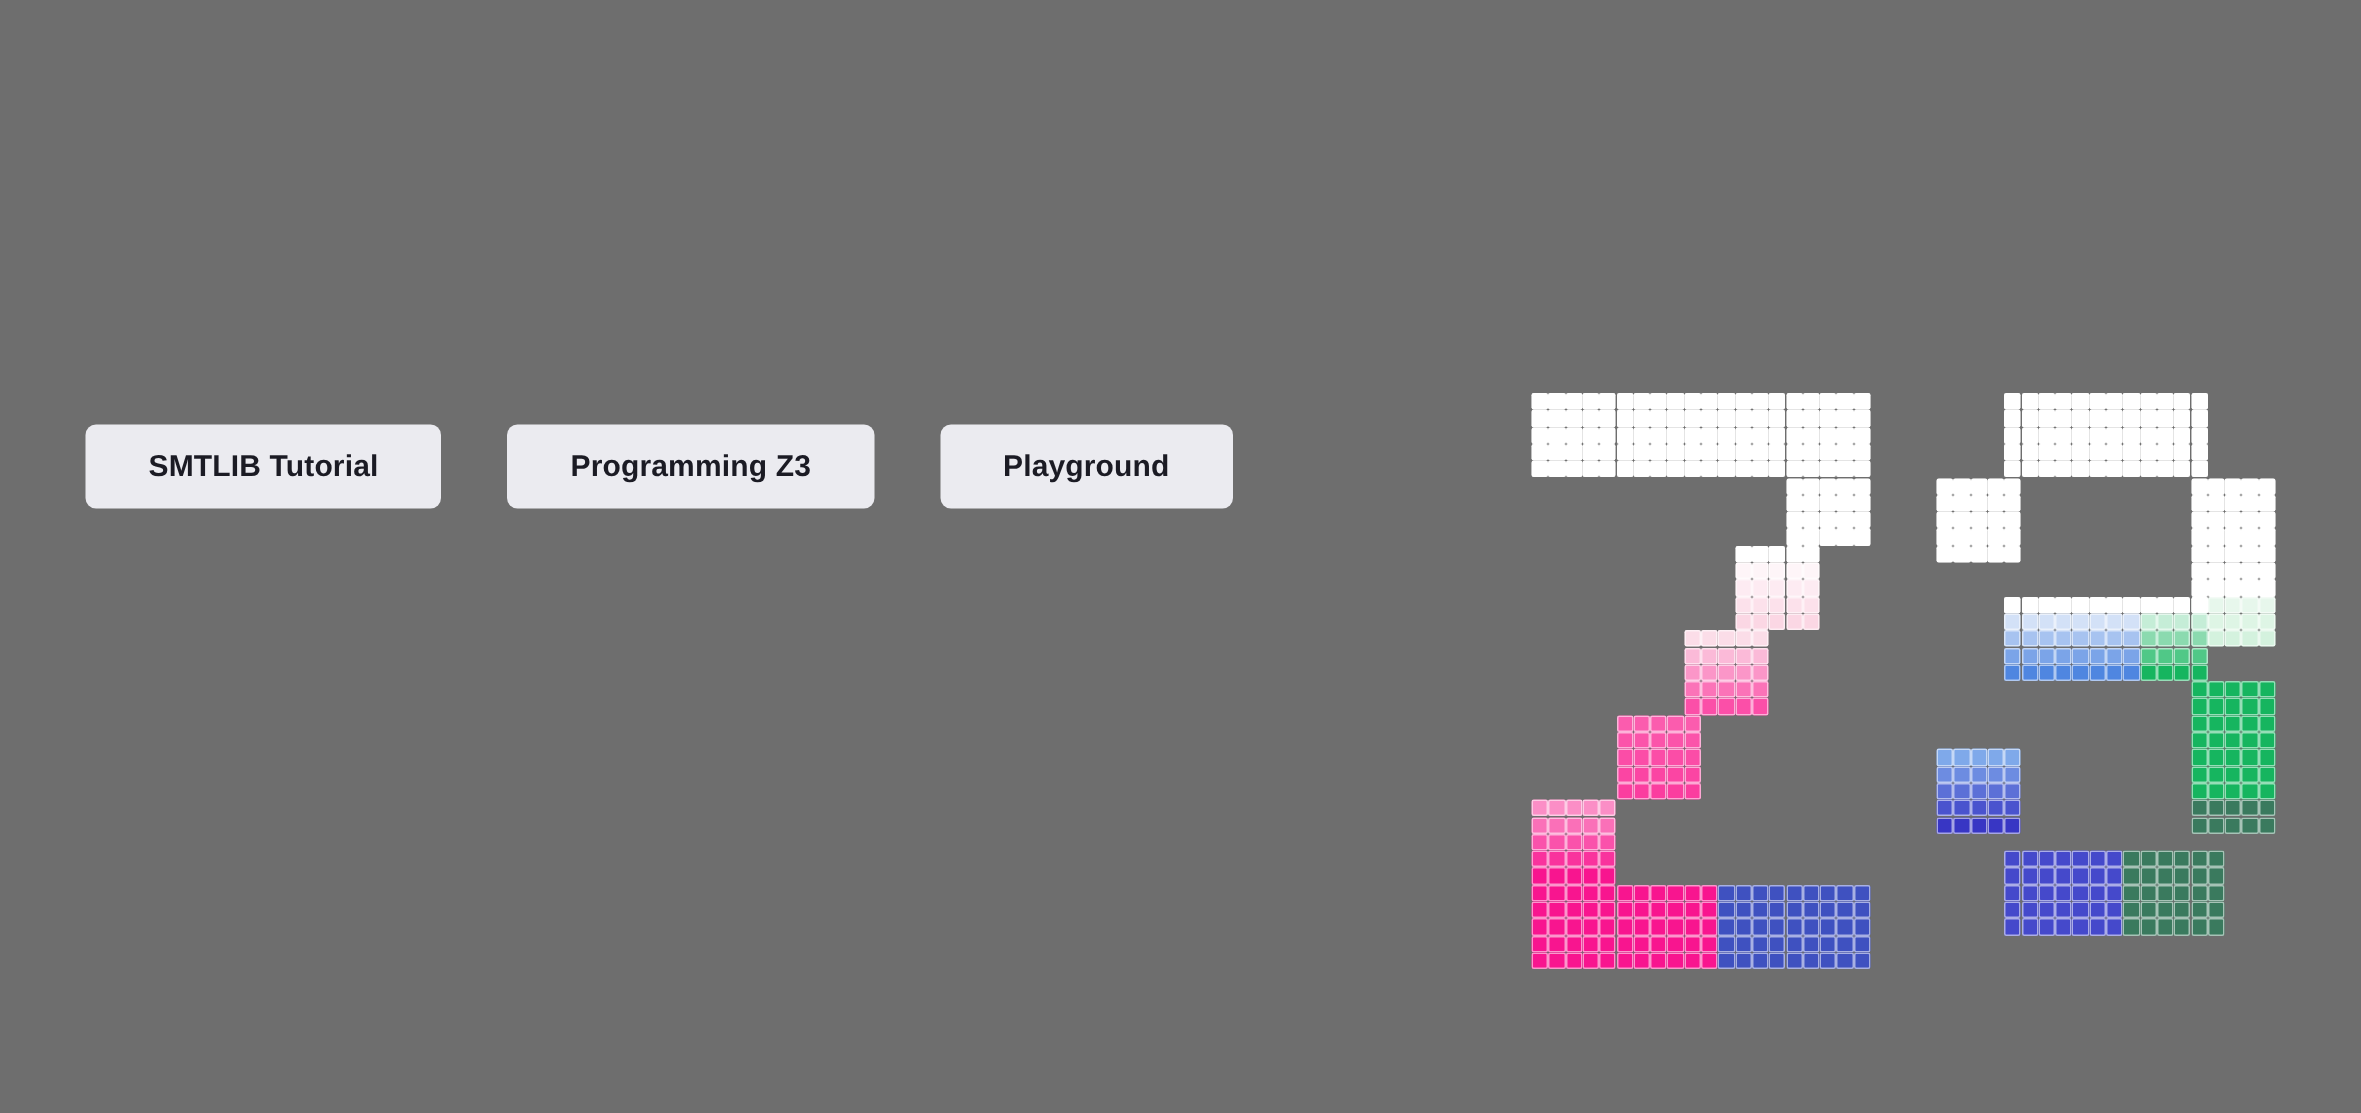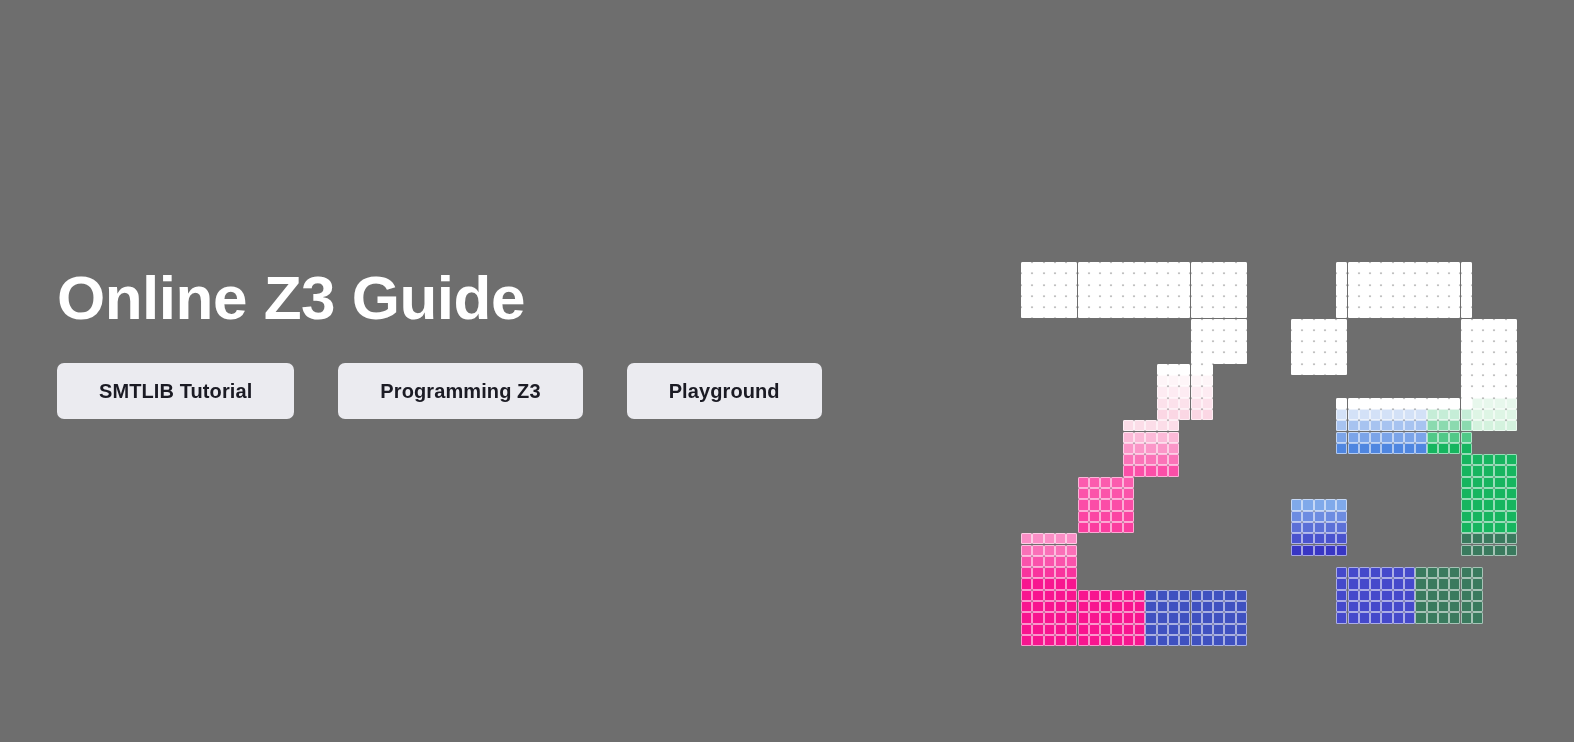--- a/index.html
+++ b/index.html
@@ -73,21 +73,20 @@
     border-radius: 1.5px;
     box-shadow: 0 0 0 1px rgba(255,255,255,0.55) inset;
   }
 </style>
 </head>
 <body>
 
 <div id="hero">
 
   <div id="hero-text">
-    <h1 id="page-title">Online Z3 Guide</h1>
 
     <div id="cta-row">
       <button class="cta-button">SMTLIB Tutorial</button>
       <button class="cta-button">Programming Z3</button>
       <button class="cta-button">Playground</button>
     </div>
   </div>
 
   <div id="pixel-logo">
     <div class="glyph" id="glyph-7">

